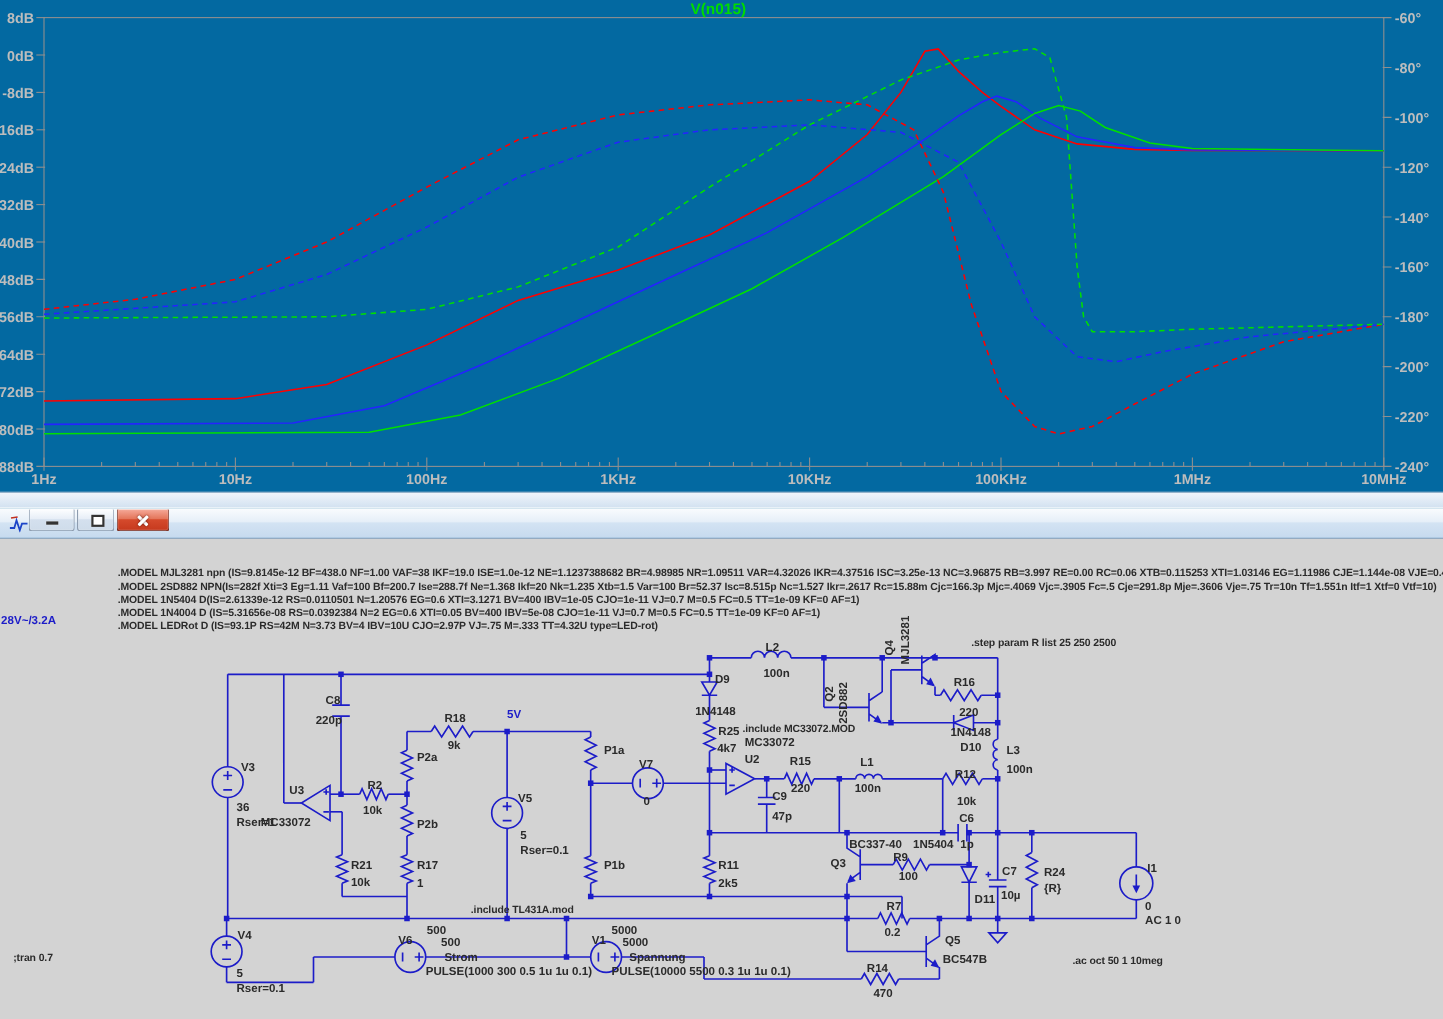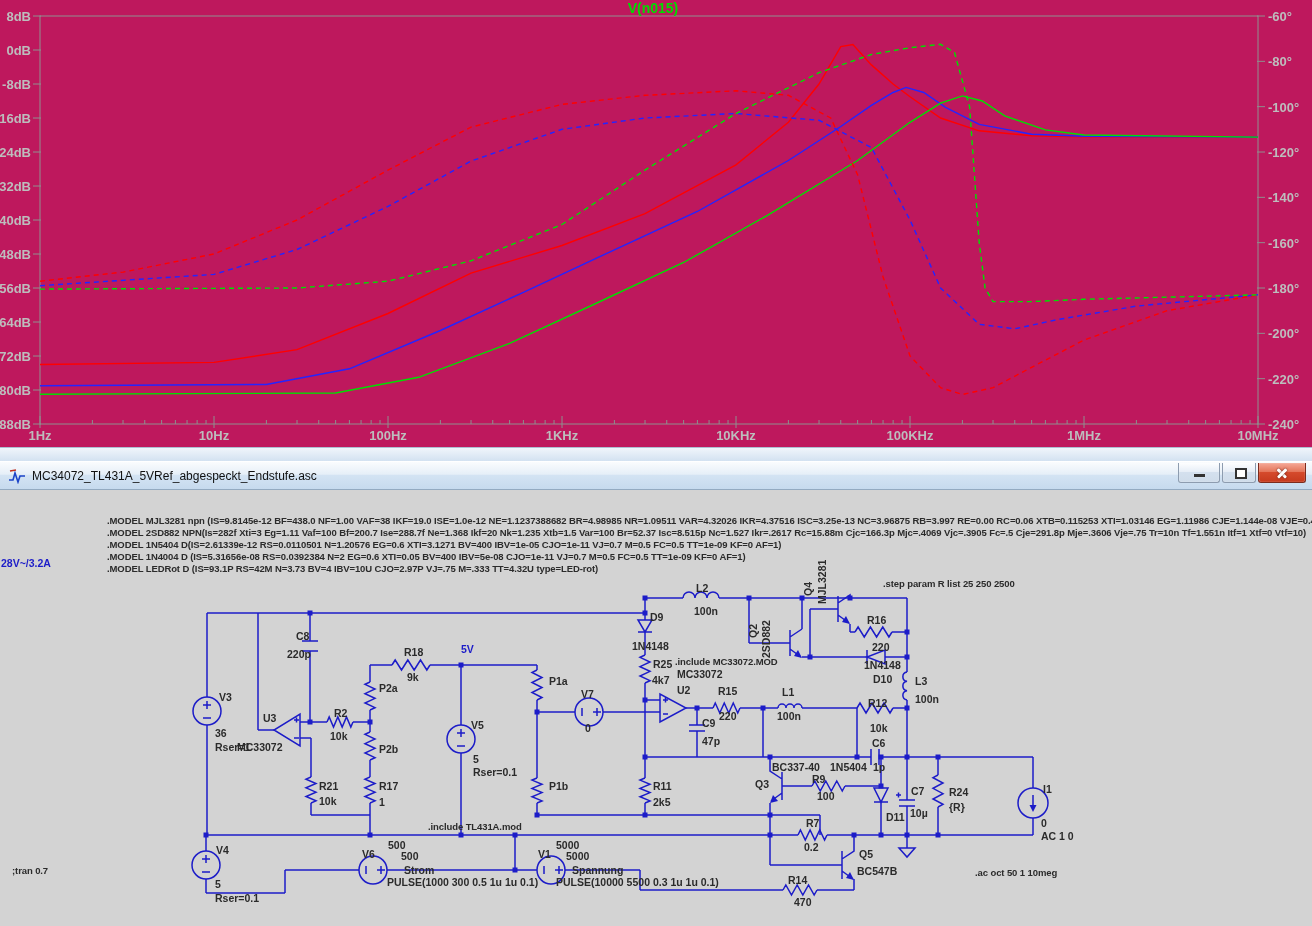--- a/index.html
+++ b/index.html
@@ -1,17 +1,17 @@
 <!DOCTYPE html>
 <html><head>
 <meta charset="utf-8">
 <style>
   html,body{margin:0;padding:0;background:#000;}
   body{width:1312px;height:926px;position:relative;overflow:hidden;font-family:"Liberation Sans",sans-serif;}
-  #plot-pane{position:absolute;left:0;top:0;width:1312px;height:508px;background:#be185d;}
+  #plot-pane{position:absolute;left:0;top:0;width:1312px;height:508px;background:#0369a1;}
   #plot-svg{display:block;}
   #plot-svg text{font-family:"Liberation Sans",sans-serif;font-weight:bold;}
   #gap-strip{position:absolute;left:0;top:447px;width:1312px;height:14px;
     background:linear-gradient(#f0f5fb,#d3e2f1);border-top:1px solid #aebfd2;box-sizing:border-box;}
   #schematic-titlebar{position:absolute;left:0;top:461px;width:1312px;height:29px;box-sizing:border-box;
     background:linear-gradient(#fafcfe 0%,#e6eff8 45%,#d3e3f3 50%,#c6daee 100%);
     border-top:1px solid #fff;border-bottom:1px solid #93aac1;display:flex;align-items:center;}
   #app-icon{width:18px;height:16px;margin-left:8px;}
   #titlebar-text{font-size:12px;color:#101010;margin-left:6px;flex:1;}
   #window-controls{display:flex;gap:2px;margin-right:6px;margin-top:-6px;}
@@ -168,21 +168,20 @@
     </svg>
 </div>
 
 <div id="gap-strip"></div>
 
 <div id="schematic-titlebar">
   <svg id="app-icon" viewBox="0 0 18 16">
     <path d="M1,12 L5,12 L7,5 L10,14 L12,8 L17,8" fill="none" stroke="#1c44c8" stroke-width="1.6"></path>
     <path d="M2,3 L8,2" fill="none" stroke="#c03020" stroke-width="1.4"></path>
   </svg>
-  <span id="titlebar-text">MC34072_TL431A_5VRef_abgespeckt_Endstufe.asc</span>
   <div id="window-controls">
     <div class="win-btn" id="min-button">
         <div class="glyph-min"></div>
       </div>
     <div class="win-btn" id="restore-button">
         <div class="glyph-restore"></div>
       </div>
     <div class="win-btn" id="close-button">
         <div class="glyph-x1"></div>
         <div class="glyph-x2"></div>

